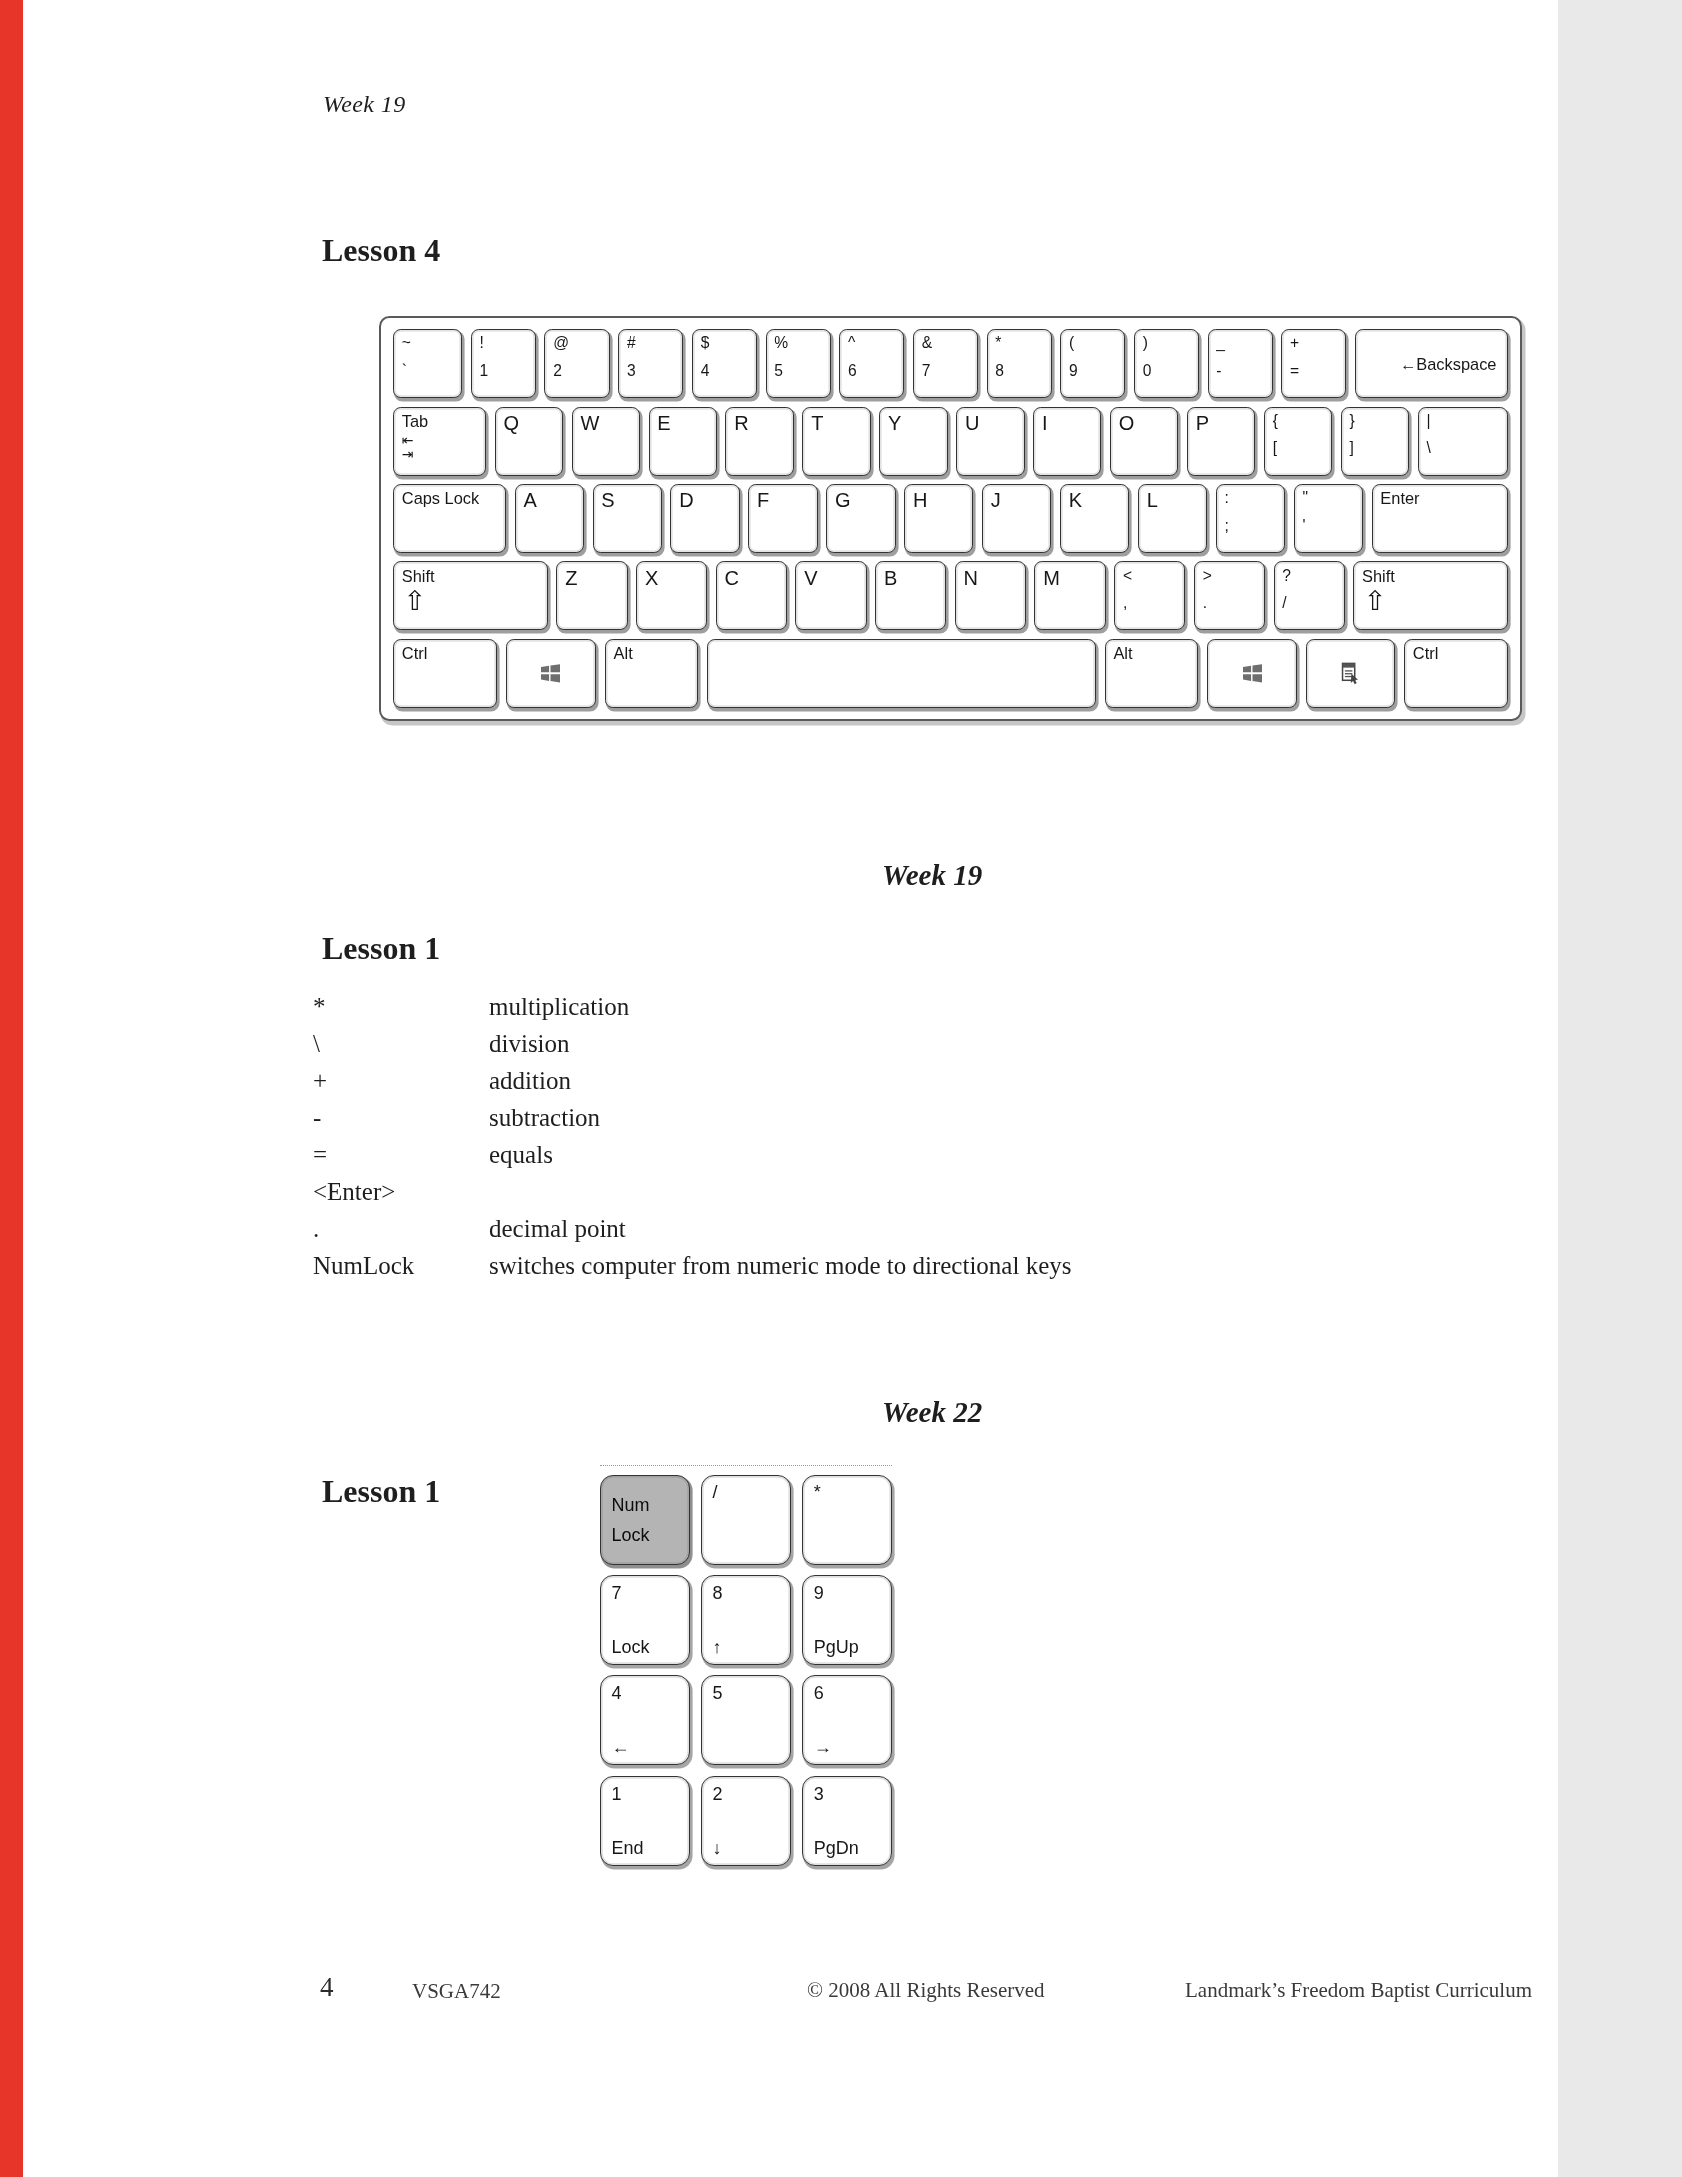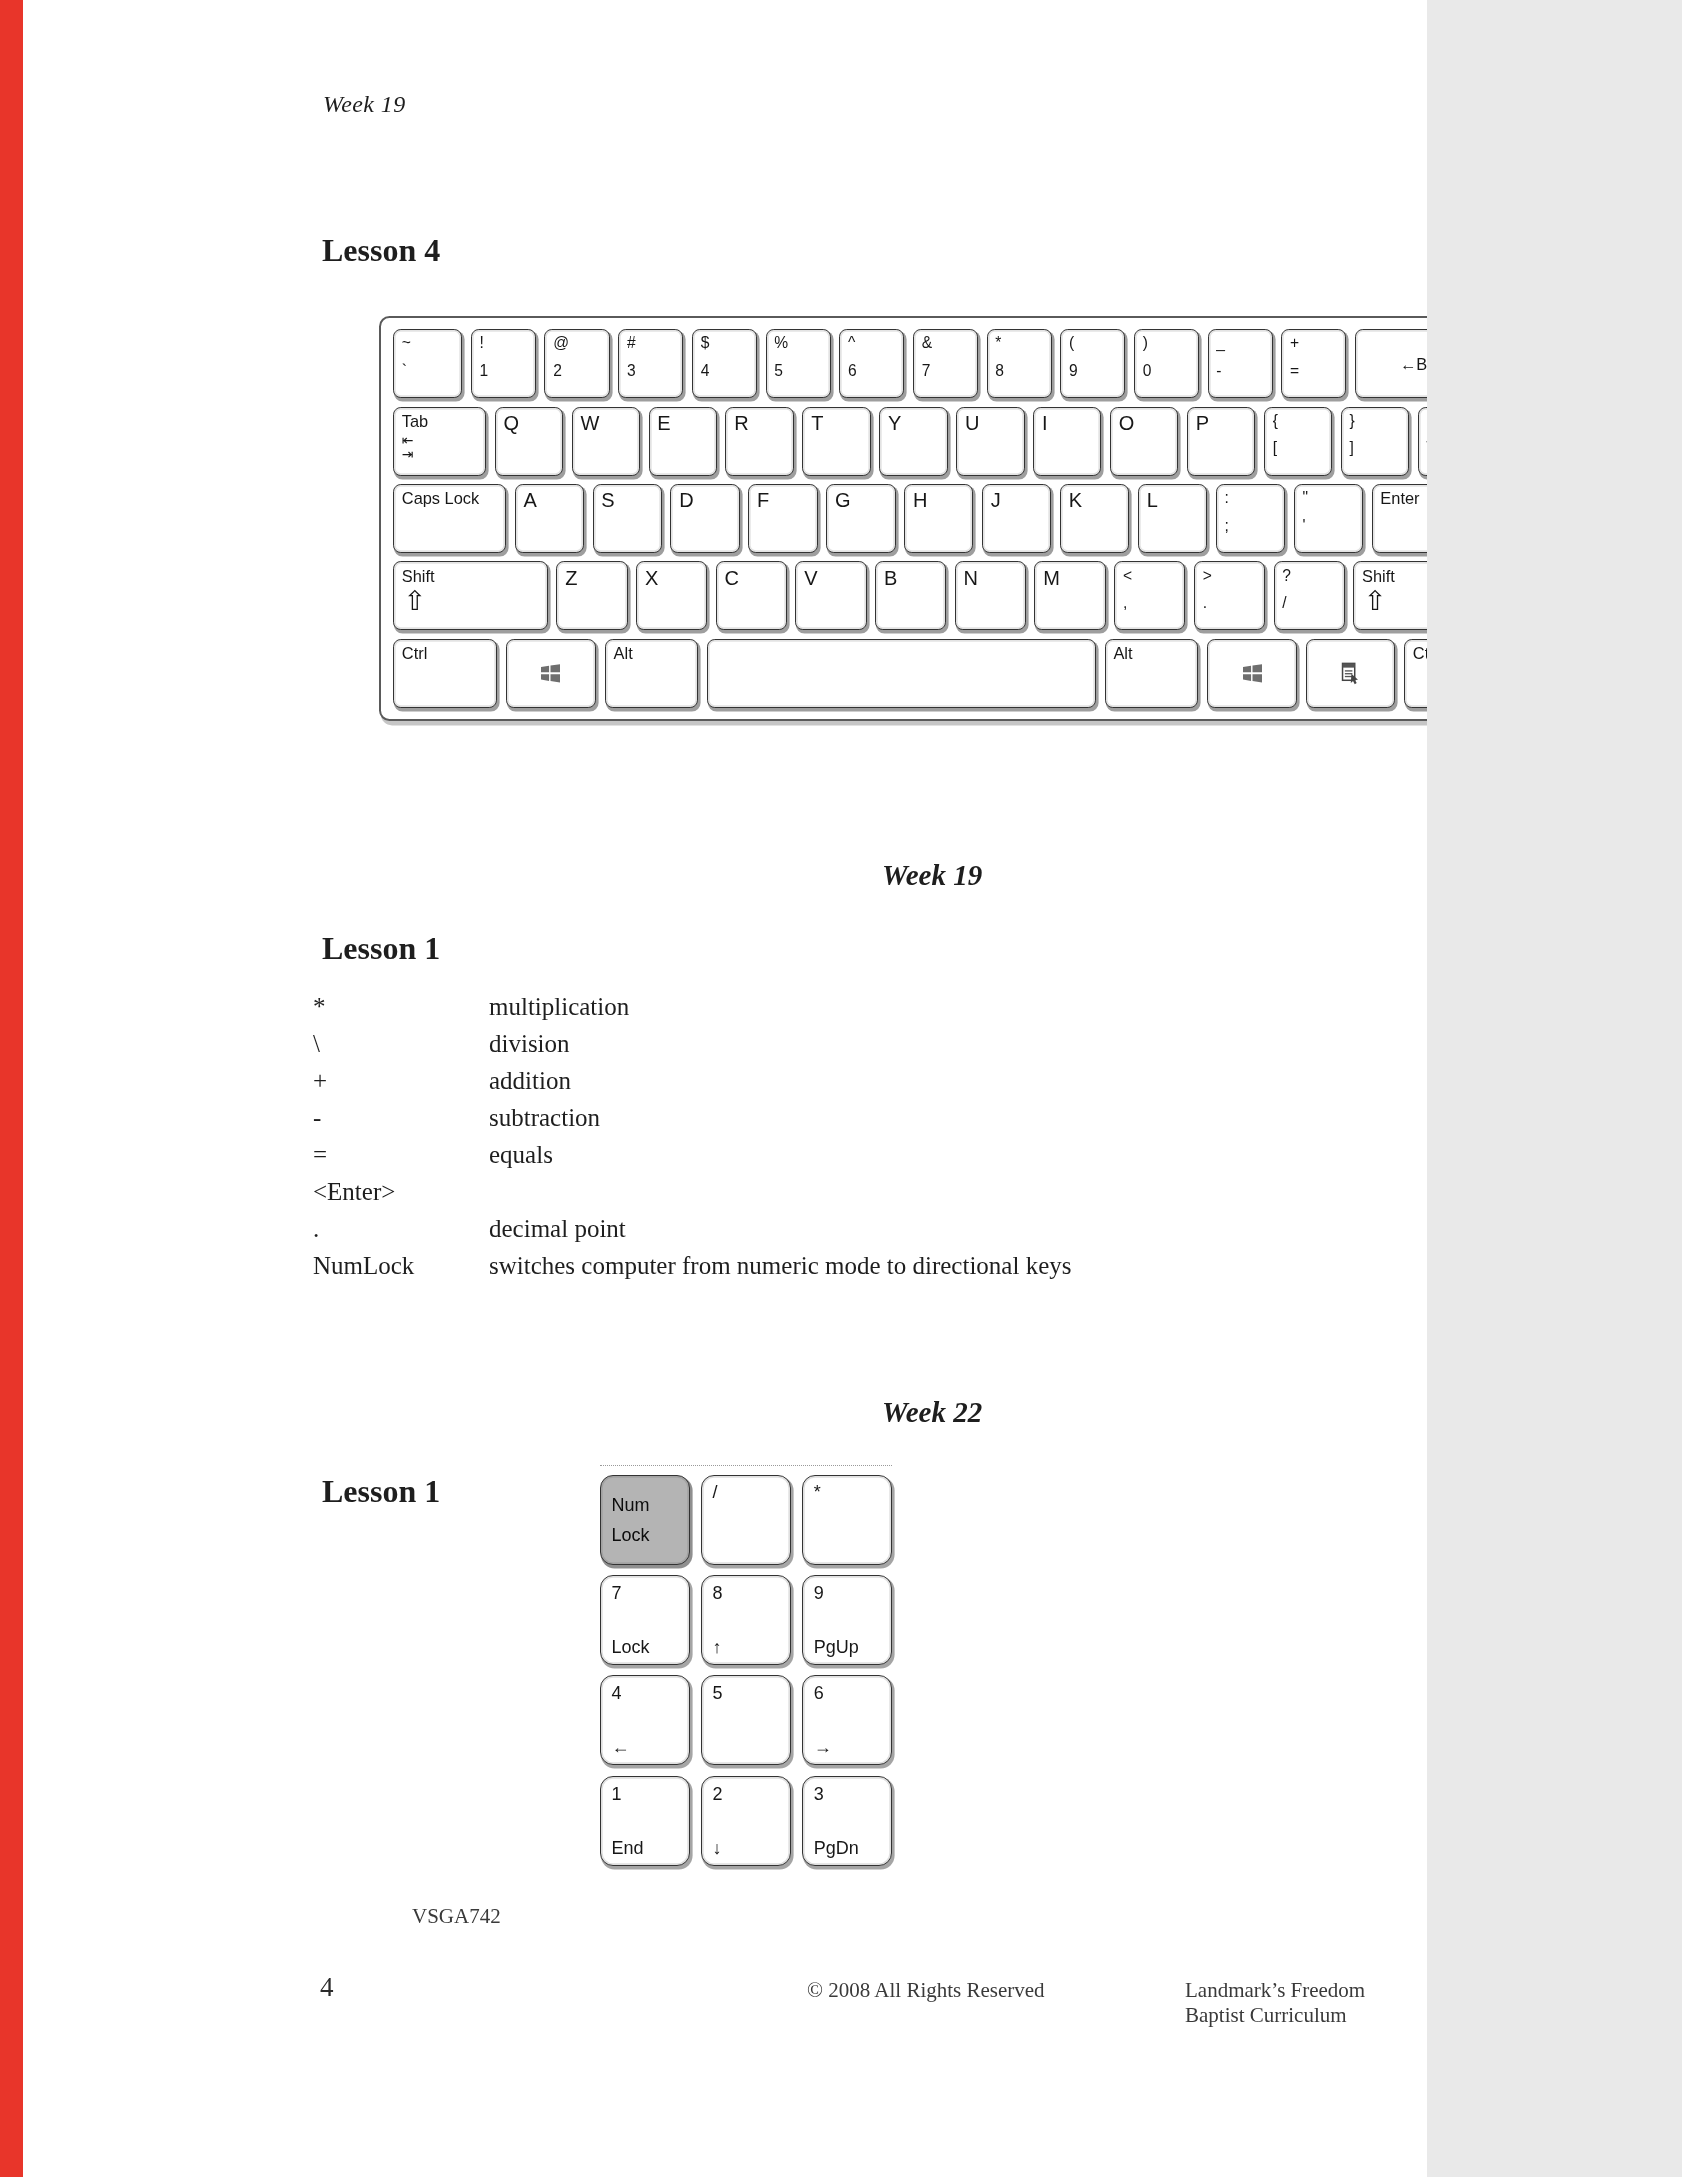--- a/index.html
+++ b/index.html
@@ -1,18 +1,18 @@
 <!DOCTYPE html>
 <html style="font-size:14px"><head>
 <meta charset="utf-8">
 <style>
   html,body{margin:0;padding:0;background:#e9e9e9;}
   .page{
     position:relative;
-    width:1427px;height:2177px;
+    width:1558px;height:2177px;
     background:#ffffff;
     font-family:"Liberation Serif", serif;
     color:#1e1e1e;
     overflow:hidden;
   }
   .edge-stripe{
     position:absolute;left:0;top:0;width:22.5px;height:100%;
     background:#e8352a;
   }
   
@@ -93,21 +93,21 @@
   .np-key span{line-height:1.05;}
   .np-key.shaded{
     background:#b4b4b4;
     box-shadow:1.7px 2.6px 0 0.9px #8f8f8f, inset 0 0 0 1.7px #a2a2a2;
     justify-content:center;gap:11.2px;color:#0d0d0d;
   }
 
   
   .footer-item{position:absolute;font-size:21px;color:#3a3a3a;}
   .page-number{left:320px;top:1972px;font-size:27px;color:#2b2b2b;}
-  .footer-code{left:412px;top:1904px;}
+  .footer-code{left:412px;top:1979px;}
   .footer-copyright{left:807px;top:1978px;}
   .footer-publisher{left:1185px;top:1978px;}
 </style>
 </head>
 <body>
 
 <div class="page">
 
   <div class="edge-stripe" style="background: rgb(232, 53, 42);"></div>
 

